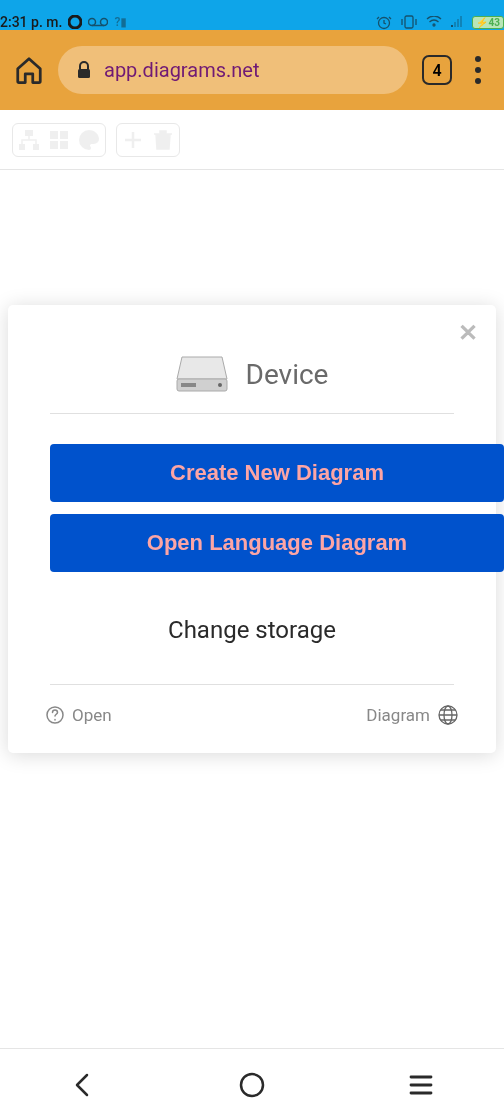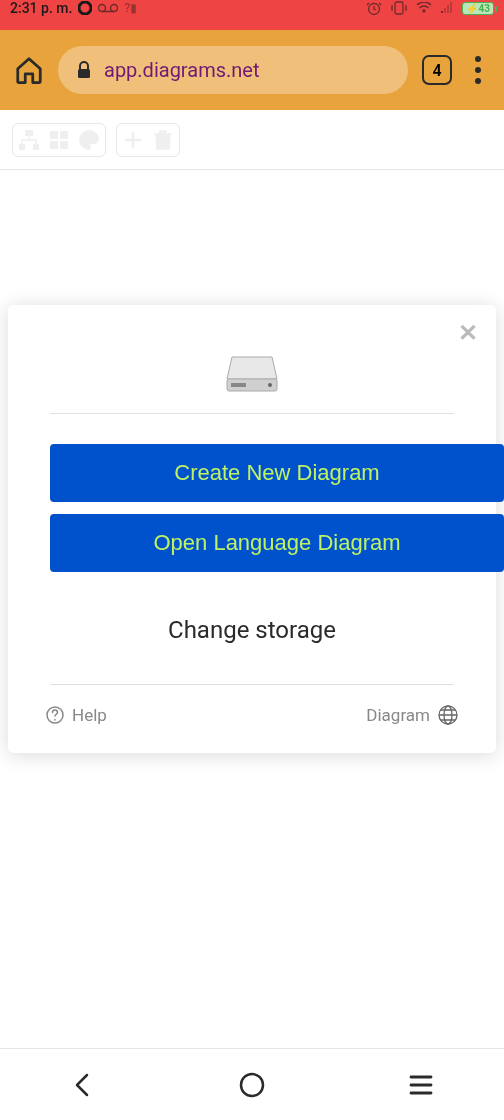--- a/index.html
+++ b/index.html
@@ -6,25 +6,25 @@
     body {
       width: 504px;
       height: 1120px;
       font-family: -apple-system, BlinkMacSystemFont, 'Segoe UI', Roboto, sans-serif;
       background: #ffffff;
       position: relative;
       overflow: hidden;
     }
     .status-bar {
       height: 30px;
-      background: #ef4444;
-      display: flex;
-      align-items: flex-start;
+      background: #0ea5e9;
+      display: flex;
+      align-items: flex-end;
       justify-content: space-between;
-      padding: 0 10px;
+      padding: 0 0;
       font-size: 14px;
       font-weight: 500;
       color: #1a1a1a;
     }
     .status-left {
       display: flex;
       align-items: center;
       gap: 6px;
     }
     .status-right {
@@ -169,23 +169,23 @@
       margin: 0 42px;
     }
     .button-container {
       padding: 30px 0 10px 42px;
       display: flex;
       flex-direction: column;
       gap: 12px;
     }
     .primary-btn {
       background: #0052cc;
-      color: #bef264;
+      color: #fca5a5;
       font-size: 22px;
-      font-weight: 400;
+      font-weight: 700;
       padding: 16px 7px;
       border: none;
       border-radius: 4px;
       cursor: pointer;
       text-align: center;
       margin-right: -8px;
     }
     .secondary-link {
       text-align: center;
       font-size: 24px;
@@ -314,35 +314,36 @@
 
 <div class="modal">
   <div class="close-btn">✕</div>
   <div class="modal-header">
     <svg class="device-icon" width="52" height="38" viewBox="0 0 52 38">
       <path d="M6 2h40l5 22H1L6 2z" fill="#e8e8e8" stroke="#aaa" stroke-width="1"></path>
       <rect x="1" y="24" width="50" height="12" rx="2" fill="#d0d0d0" stroke="#aaa" stroke-width="1"></rect>
       <rect x="5" y="28" width="15" height="4" fill="#888"></rect>
       <circle cx="44" cy="30" r="2" fill="#666"></circle>
     </svg>
+    <span class="modal-title">Device</span>
   </div>
   <div class="divider"></div>
   <div class="button-container">
     <button class="primary-btn">Create New Diagram</button>
     <button class="primary-btn">Open Language Diagram</button>
   </div>
   <div class="secondary-link">Change storage</div>
   <div class="divider"></div>
   <div class="modal-footer">
     <div class="footer-link">
       <svg width="18" height="18" viewBox="0 0 18 18">
           <circle cx="9" cy="9" r="8" fill="none" stroke="#888" stroke-width="1.5"></circle>
           <path d="M6.5 6.5a2.5 2.5 0 015 0c0 1.5-2.5 2-2.5 3.5M9 13.5v.5" stroke="#888" stroke-width="1.5" fill="none" stroke-linecap="round"></path>
         </svg>
-      <span>Help</span>
+      <span>Open</span>
     </div>
     <div class="footer-link">
       <span>Diagram</span>
       <svg width="20" height="20" viewBox="0 0 20 20">
           <circle cx="10" cy="10" r="9" fill="none" stroke="#666" stroke-width="1.3"></circle>
           <ellipse cx="10" cy="10" rx="4" ry="9" fill="none" stroke="#666" stroke-width="1.3"></ellipse>
           <path d="M1 10h18M2.5 5h15M2.5 15h15" stroke="#666" stroke-width="1.3"></path>
         </svg>
     </div>
   </div>

